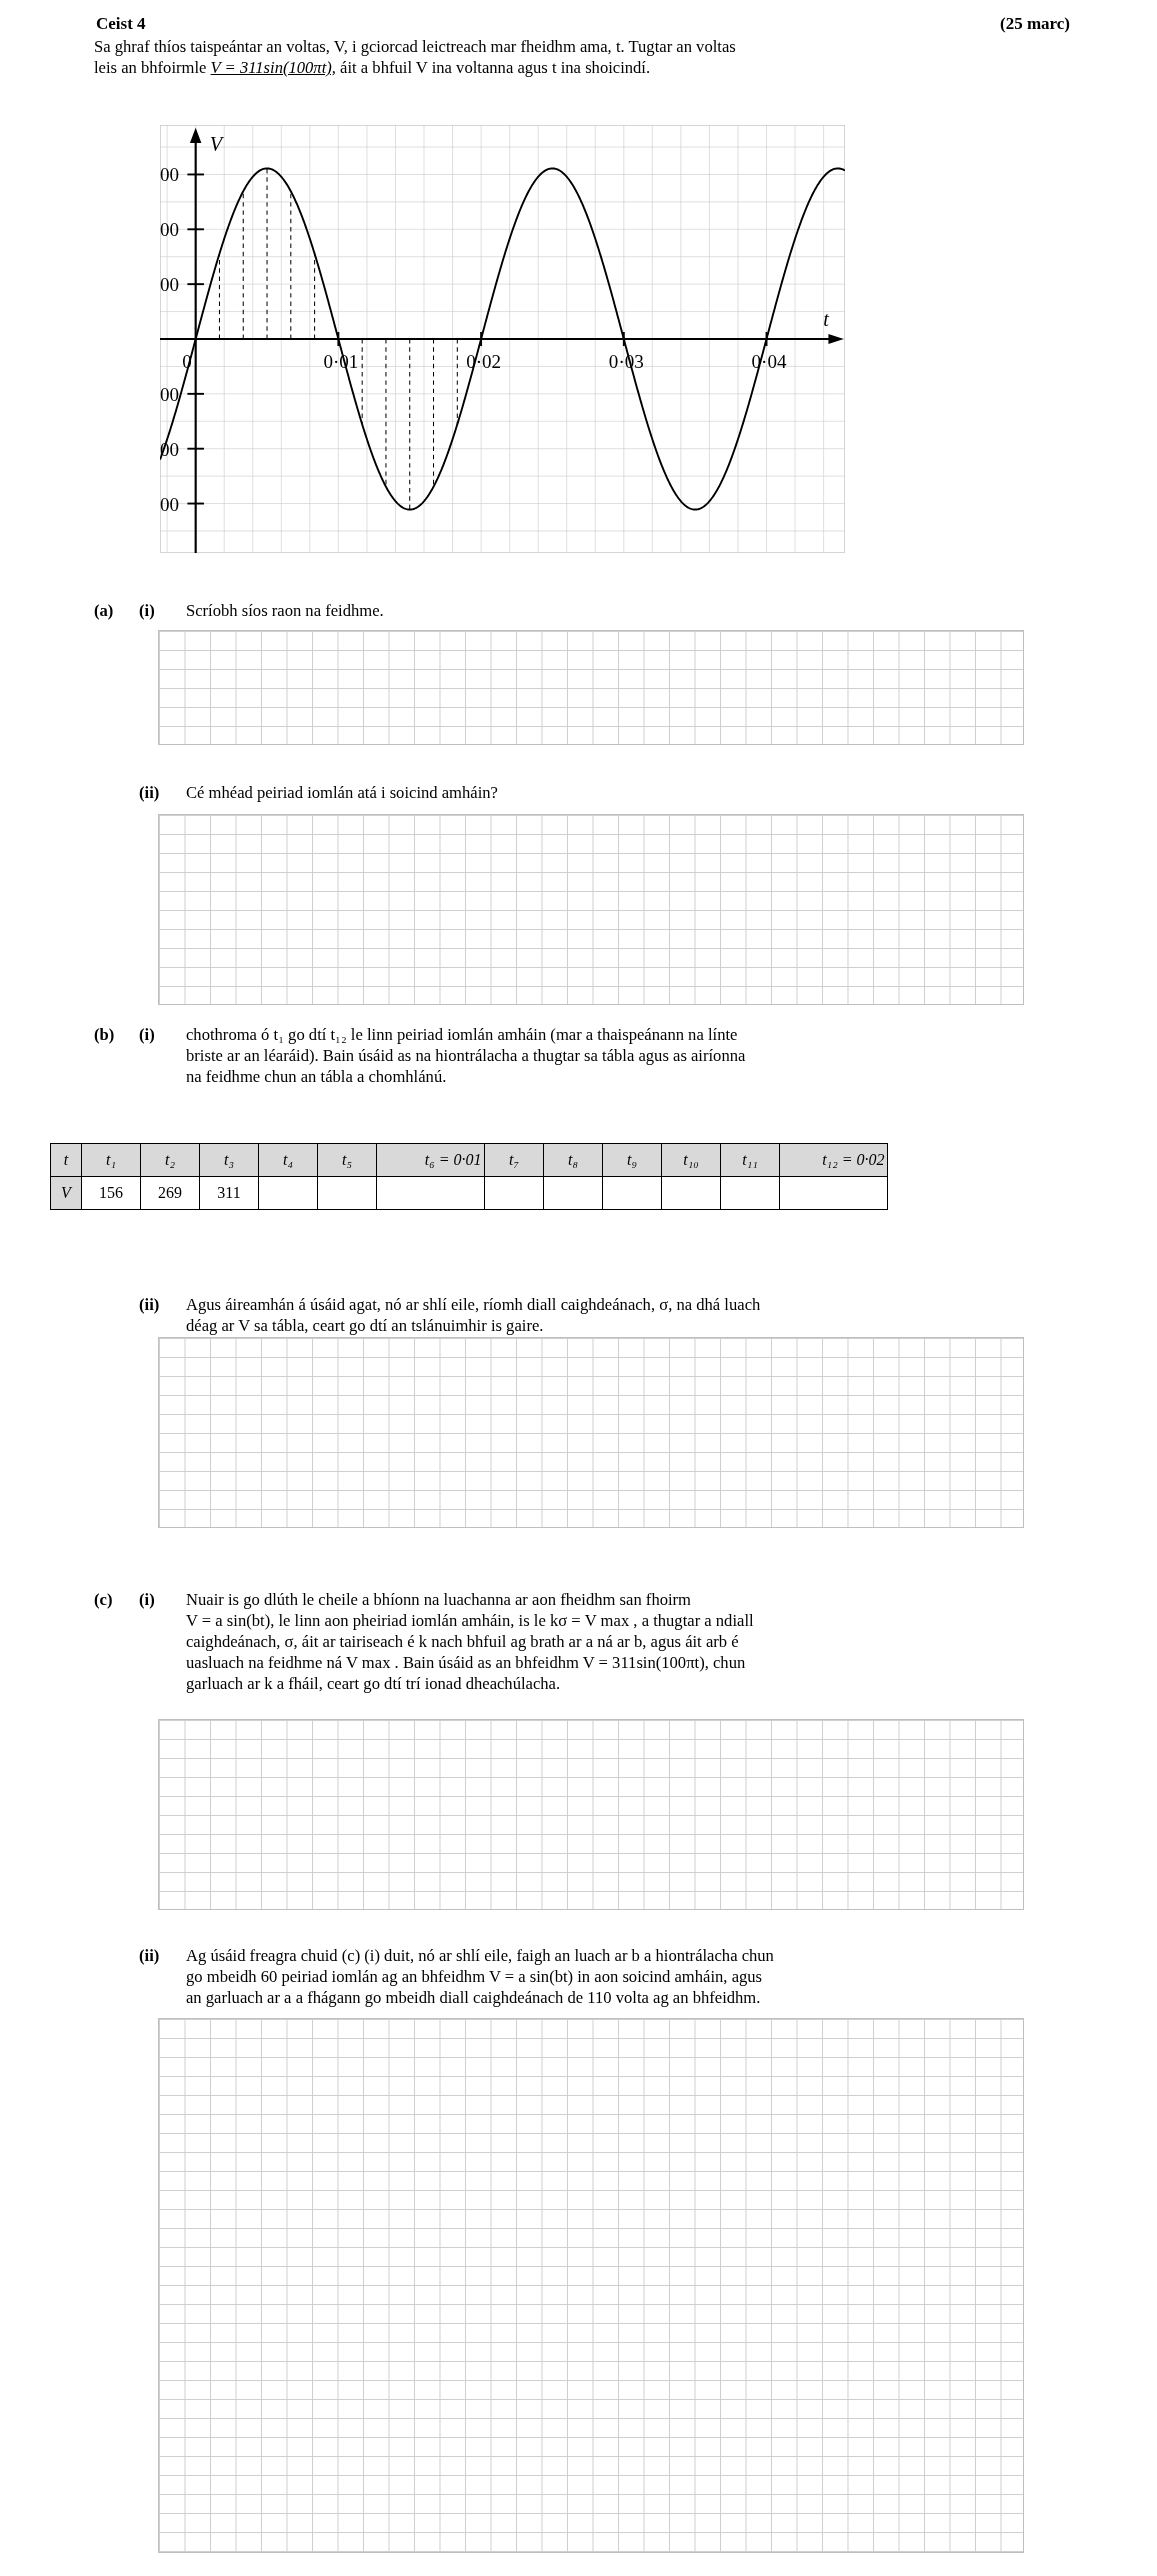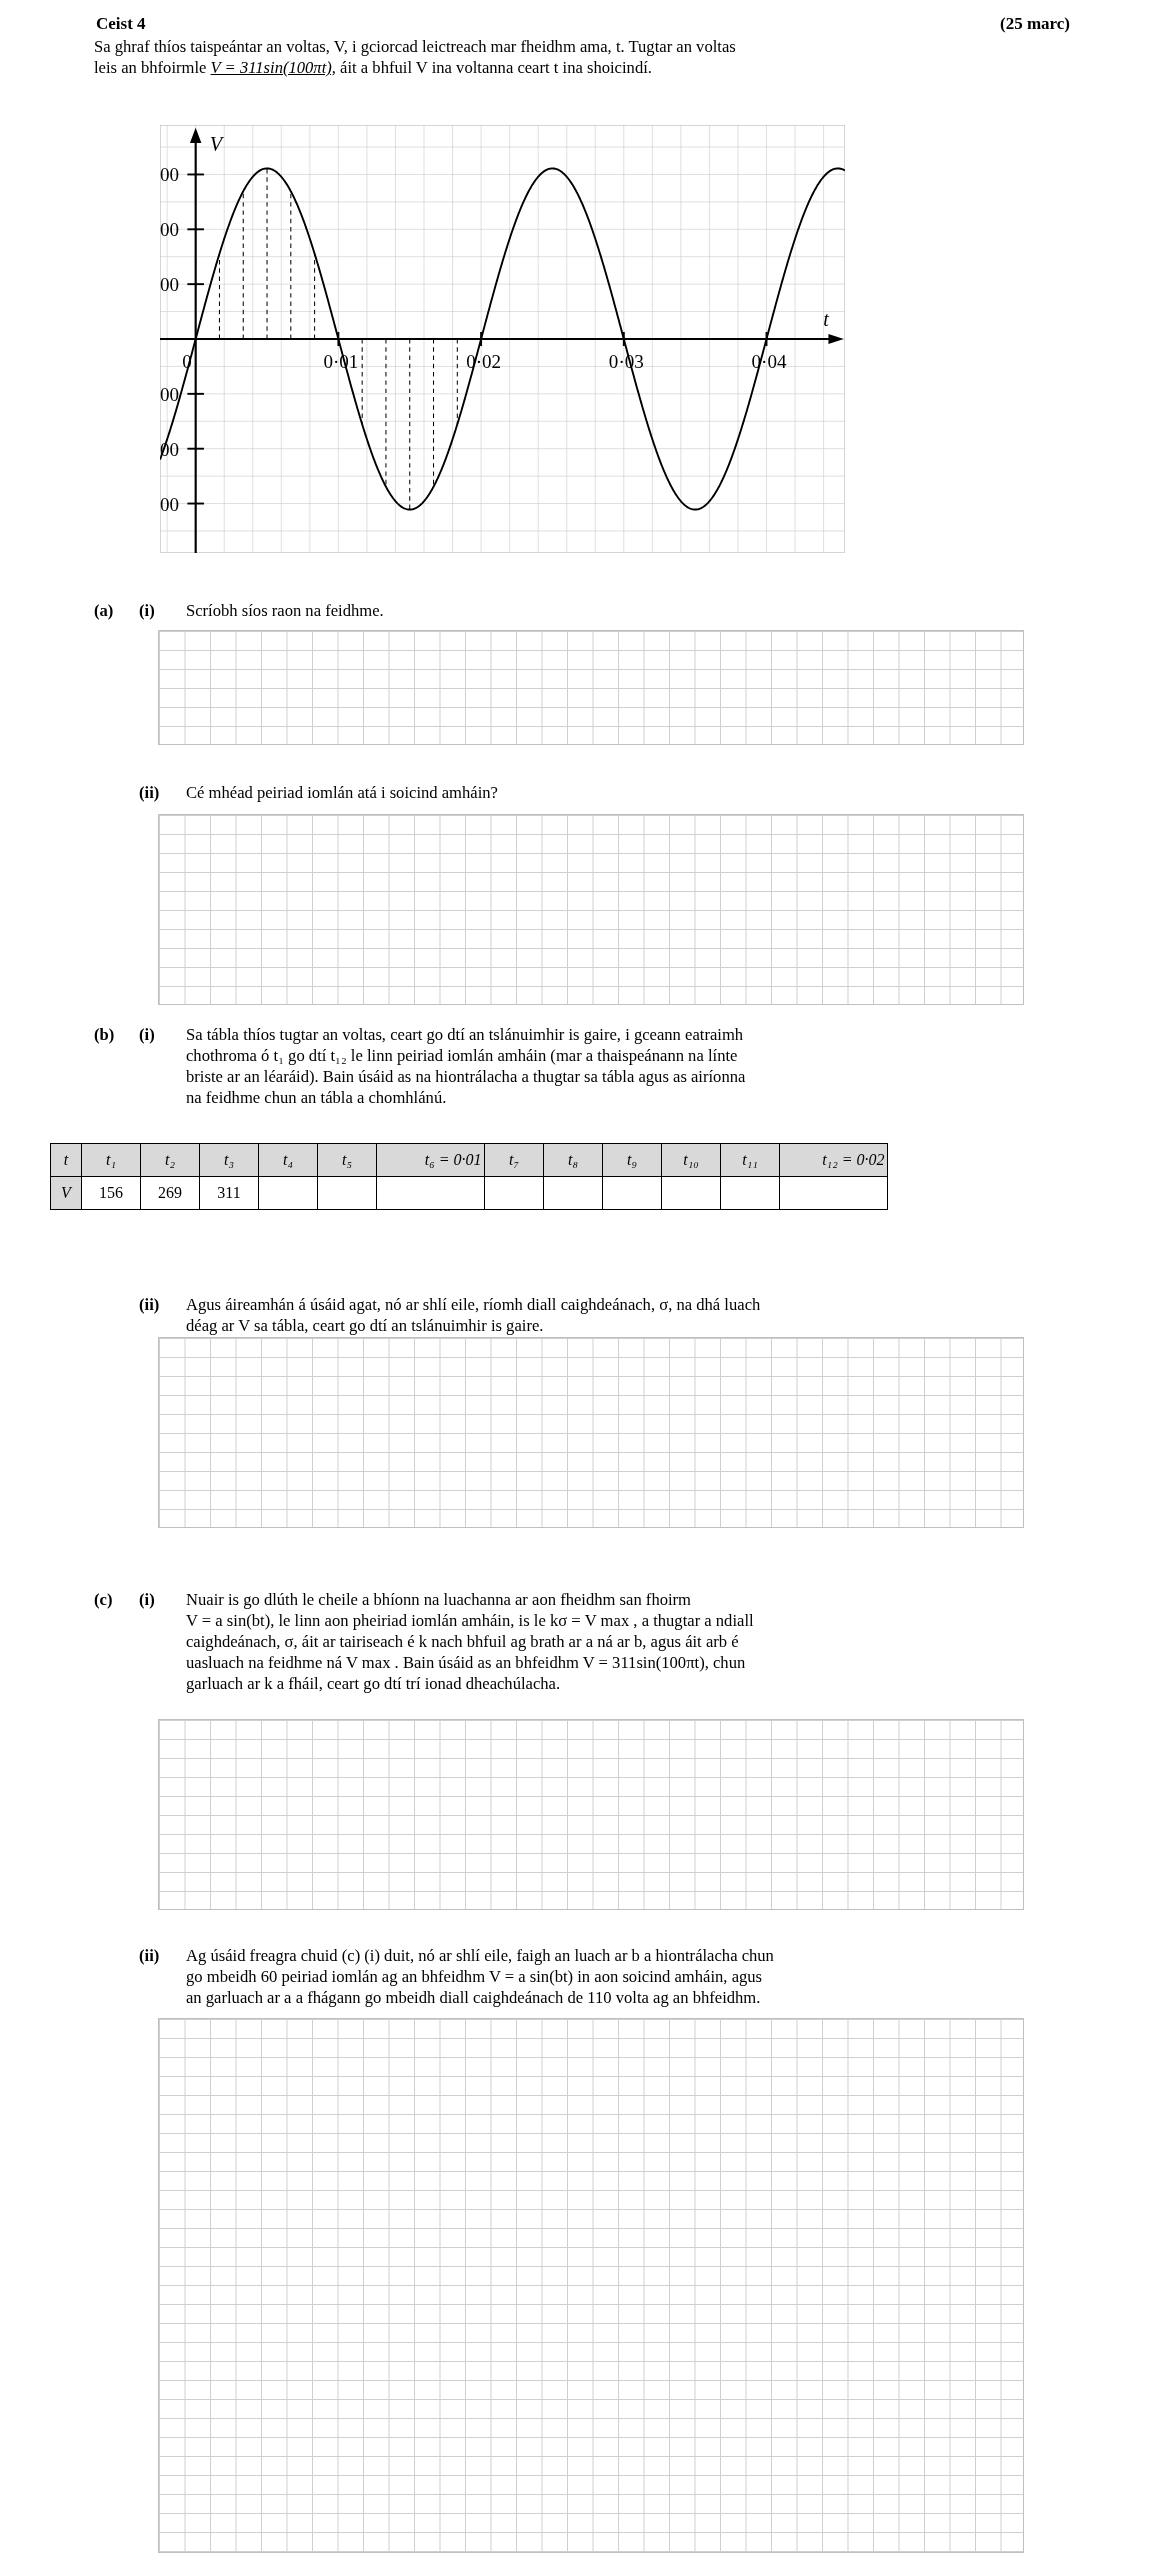--- a/index.html
+++ b/index.html
@@ -84,21 +84,21 @@
 
 <div class="page">
 
   <div class="qhead">
     <span>Ceist 4</span>
     <span>(25 marc)</span>
   </div>
 
   <div class="intro">
     <span class="ln">Sa ghraf thíos taispeántar an voltas, V, i gciorcad leictreach mar fheidhm ama, t.  Tugtar an voltas</span>
-    <span class="ln"><span>leis an bhfoirmle </span><span class="math">V = 311sin(100πt),</span><span> áit a bhfuil V  ina voltanna ceart t ina shoicindí.</span></span>
+    <span class="ln"><span>leis an bhfoirmle </span><span class="math">V = 311sin(100πt),</span><span> áit a bhfuil V  ina voltanna agus t ina shoicindí.</span></span>
   </div>
 
   <div class="graphwrap">
     <svg id="chart" width="685" height="428" viewBox="0 0 1076 672">
         <line x1="11.208333333333336" y1="0" x2="11.208333333333336" y2="672" stroke="#cccccc" stroke-width="1"></line>
         <line x1="56.04166666666667" y1="0" x2="56.04166666666667" y2="672" stroke="#cccccc" stroke-width="1"></line>
         <line x1="100.875" y1="0" x2="100.875" y2="672" stroke="#cccccc" stroke-width="1"></line>
         <line x1="145.70833333333334" y1="0" x2="145.70833333333334" y2="672" stroke="#cccccc" stroke-width="1"></line>
         <line x1="190.54166666666669" y1="0" x2="190.54166666666669" y2="672" stroke="#cccccc" stroke-width="1"></line>
         <line x1="235.37500000000003" y1="0" x2="235.37500000000003" y2="672" stroke="#cccccc" stroke-width="1"></line>
@@ -187,21 +187,20 @@
   <div class="part" style="left:94px; top:782px; width:700px;">
     <span class="tag-r">(ii)</span>
     <span class="body">Cé mhéad peiriad iomlán atá i soicind amháin?</span>
   </div>
   <div class="grid" style="left:158px; top:814px; width:866px; height:191px; background-size:25.5px 19px;"></div>
 
   <div class="part" style="left:94px; top:1024px; width:930px;">
     <span class="tag-a">(b)</span>
     <span class="tag-r">(i)</span>
     <span class="body">
-      <span class="ln">Sa tábla thíos tugtar an voltas, ceart go dtí an tslánuimhir is gaire, i gceann eatraimh</span>
       <span class="ln">chothroma ó t₁ go dtí t₁₂ le linn peiriad iomlán amháin (mar a thaispeánann na línte</span>
       <span class="ln">briste ar an léaráid).  Bain úsáid as na hiontrálacha a thugtar sa tábla agus as airíonna</span>
       <span class="ln">na feidhme chun an tábla a chomhlánú.</span>
     </span>
   </div>
 
   <table class="datatable">
     <tbody>
       <tr class="hdr">
         <td class="lab">t</td>

